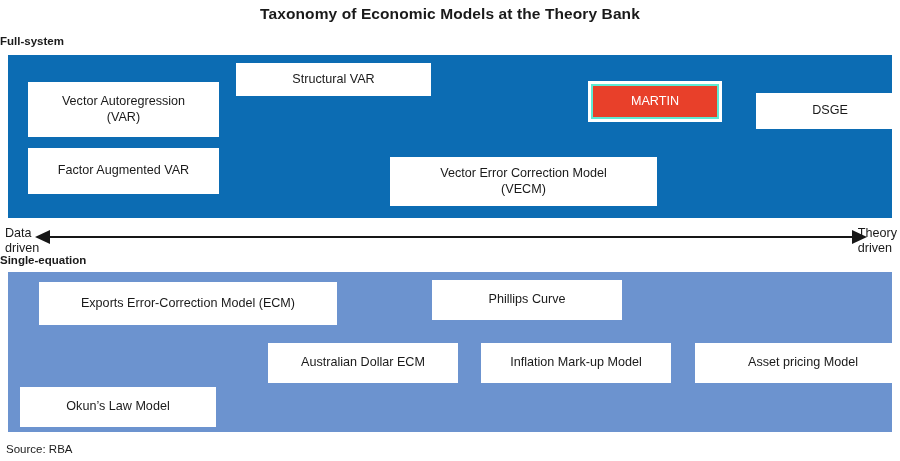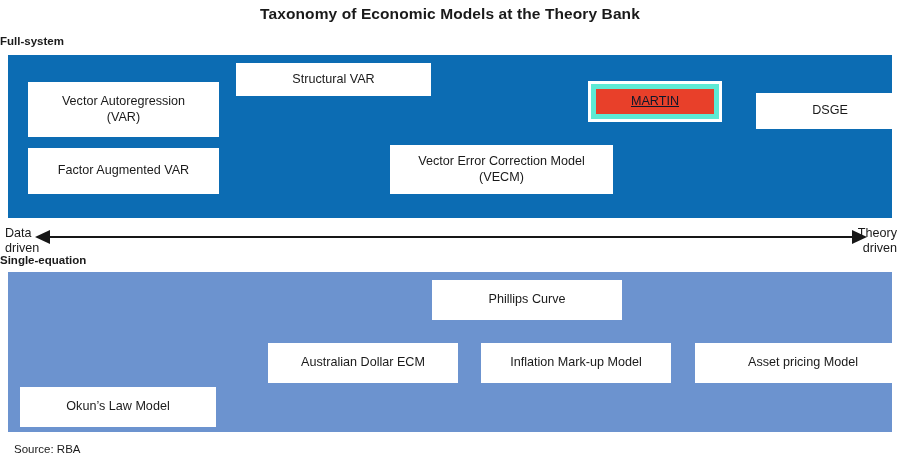--- a/index.html
+++ b/index.html
@@ -73,45 +73,44 @@
     justify-content: center;
     text-align: center;
     font-size: 12.6px;
     line-height: 1.26;
     padding: 0 5px;
     box-sizing: border-box;
     white-space: pre-line;
   }
   .model-box.highlight {
     background: #e8402a;
-    border: 5px solid #5eead4;
+    border: 2px solid #5eead4;
     outline: 3px solid #ffffff;
     outline-offset: 0px;
-    color: #0f172a;
-    text-decoration: underline;
+    color: #ffffff;
   }
 
   
   .axis-row {
     position: absolute;
     left: 1px;
     top: 218px;
     width: 900px;
     height: 54px;
   }
   .axis-cap {
     position: absolute;
     top: 8px;
     font-size: 12.6px;
     line-height: 1.22;
     color: #1a1a1a;
     white-space: pre-line;
   }
   .axis-cap.left  { left: 4px;  text-align: left; }
-  .axis-cap.right { right: 4px; text-align: right; }
+  .axis-cap.right { right: 4px; text-align: left; }
   .axis-line {
     position: absolute;
     left: 48px;
     right: 48px;
     top: 18px;
     height: 2px;
     background: #171717;
   }
   .arrow-head {
     position: absolute;
@@ -130,56 +129,56 @@
     border-left: 15px solid #171717;
   }
 
   
   .source-note {
     position: absolute;
     left: 6px;
     top: 443px;
     font-size: 11.5px;
     color: #1a1a1a;
-    margin-left: 8px;
   }
 </style>
 </head>
 <body>
 
 <div id="figure">
 
   <div class="fig-title">Taxonomy of Economic Models at the Theory Bank</div>
 
   <div class="band-label full-system">Full-system</div>
 
   <div class="panel top" id="panel-full-system">
       <div class="model-box" style="left: 20px; top: 27px; width: 191px; height: 55px;">Vector Autoregression
 (VAR)</div>
       <div class="model-box" style="left: 228px; top: 8px; width: 195px; height: 33px;">Structural VAR</div>
       <div class="model-box highlight" style="left: 583px; top: 29px; width: 128px; height: 35px;">MARTIN</div>
       <div class="model-box" style="left: 748px; top: 20px; width: 148px; height: 36px; margin-top: 18px;">DSGE</div>
       <div class="model-box" style="left: 20px; top: 93px; width: 191px; height: 46px;">Factor Augmented VAR</div>
-      <div class="model-box" style="left: 382px; top: 90px; width: 223px; height: 49px;">Vector Error Correction Model
+      <div class="model-box" style="left: 382px; top: 102px; width: 267px; height: 49px;">Vector Error Correction Model
 (VECM)</div>
     </div>
 
   <div class="axis-row">
     <div class="axis-cap left">Data
 driven</div>
     <div class="arrow-head left"></div>
     <div class="axis-line"></div>
     <div class="arrow-head right"></div>
     <div class="axis-cap right">Theory
 driven</div>
   </div>
 
   <div class="band-label single-equation">Single-equation</div>
 
   <div class="panel bottom" id="panel-single-equation">
+      <div class="model-box" style="left: 31px; top: 10px; width: 298px; height: 43px;">Exports Error-Correction Model (ECM)</div>
       <div class="model-box" style="left: 424px; top: 8px; width: 190px; height: 40px;">Phillips Curve</div>
       <div class="model-box" style="left: 260px; top: 71px; width: 190px; height: 40px;">Australian Dollar ECM</div>
       <div class="model-box" style="left: 473px; top: 71px; width: 190px; height: 40px;">Inflation Mark-up Model</div>
       <div class="model-box" style="left: 687px; top: 71px; width: 216px; height: 40px;">Asset pricing Model</div>
       <div class="model-box" style="left: 12px; top: 115px; width: 196px; height: 40px;">Okun’s Law Model</div>
     </div>
 
   <div class="source-note">Source: RBA</div>
 
 </div>

